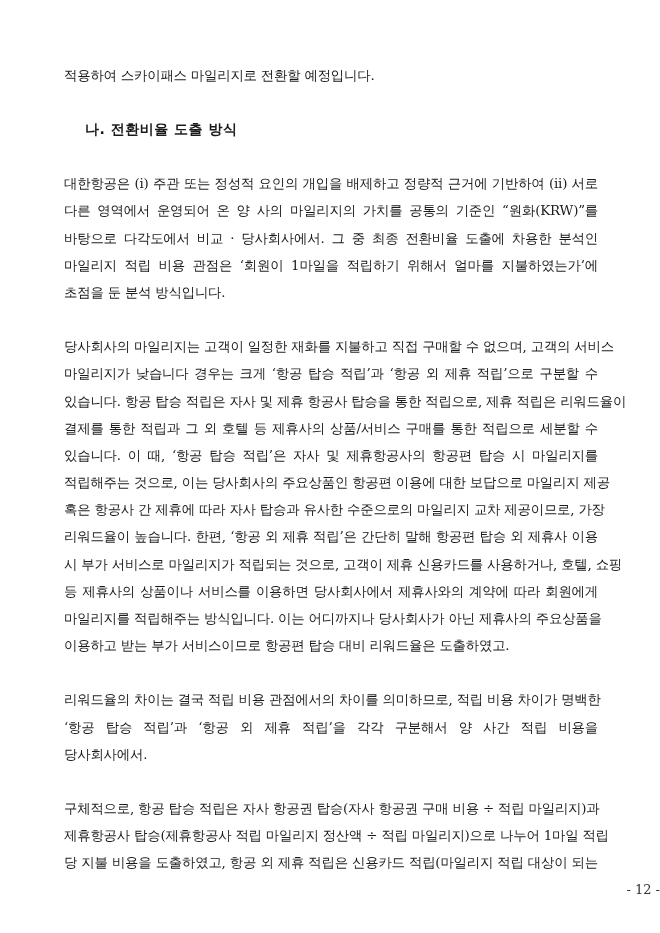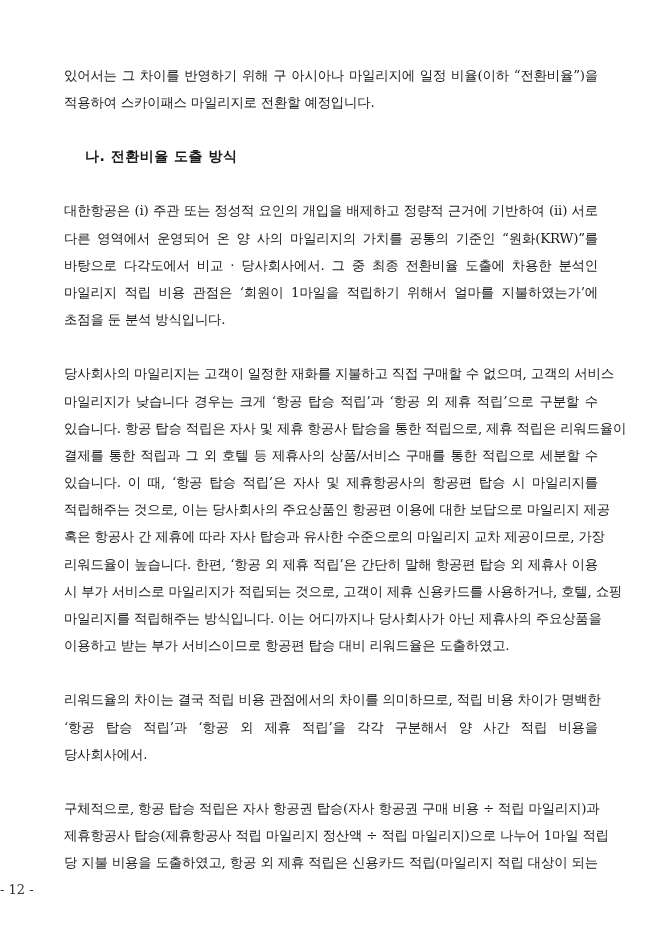--- a/index.html
+++ b/index.html
@@ -47,33 +47,32 @@
       font-size: 14px;
       line-height: 27px;
       margin: 0 0 0 21px;
       letter-spacing: 0.5px;
     }
     .page-number {
       position: absolute;
       top: 882px;
       left: 0;
       width: 660px;
-      text-align: left;
+      text-align: right;
       font-size: 13px;
       color: #333;
       font-family: "DejaVu Serif", "Liberation Serif", serif;
     }
   </style>
 </head>
 <body>
 
 <div class="page">
 
   <p class="para">
-    <span class="ln">있어서는 그 차이를 반영하기 위해 구 아시아나 마일리지에 일정 비율(이하 “전환비율”)을</span>
     <span class="ln last">적용하여 스카이패스 마일리지로 전환할 예정입니다.</span>
   </p>
 
   <div class="gap"></div>
 
   <h3 class="heading">나.  전환비율 도출 방식</h3>
 
   <div class="gap"></div>
 
   <p class="para">
@@ -89,20 +88,21 @@
   <p class="para">
     <span class="ln">당사회사의 마일리지는 고객이 일정한 재화를 지불하고 직접 구매할 수 없으며, 고객의 서비스</span>
     <span class="ln">마일리지가 낮습니다 경우는 크게 ‘항공 탑승 적립’과 ‘항공 외 제휴 적립’으로 구분할 수</span>
     <span class="ln">있습니다. 항공 탑승 적립은 자사 및 제휴 항공사 탑승을 통한 적립으로, 제휴 적립은 리워드율이</span>
     <span class="ln">결제를 통한 적립과 그 외 호텔 등 제휴사의 상품/서비스 구매를 통한 적립으로 세분할 수</span>
     <span class="ln">있습니다. 이 때, ‘항공 탑승 적립’은 자사 및 제휴항공사의 항공편 탑승 시 마일리지를</span>
     <span class="ln">적립해주는 것으로, 이는 당사회사의 주요상품인 항공편 이용에 대한 보답으로 마일리지 제공</span>
     <span class="ln">혹은 항공사 간 제휴에 따라 자사 탑승과 유사한 수준으로의 마일리지 교차 제공이므로, 가장</span>
     <span class="ln">리워드율이 높습니다. 한편, ‘항공 외 제휴 적립’은 간단히 말해 항공편 탑승 외 제휴사 이용</span>
     <span class="ln">시 부가 서비스로 마일리지가 적립되는 것으로, 고객이 제휴 신용카드를 사용하거나, 호텔, 쇼핑</span>
+    <span class="ln">등 제휴사의 상품이나 서비스를 이용하면 당사회사에서 제휴사와의 계약에 따라 회원에게</span>
     <span class="ln">마일리지를 적립해주는 방식입니다. 이는 어디까지나 당사회사가 아닌 제휴사의 주요상품을</span>
     <span class="ln last">이용하고 받는 부가 서비스이므로 항공편 탑승 대비 리워드율은 도출하였고.</span>
   </p>
 
   <div class="gap"></div>
 
   <p class="para">
     <span class="ln">리워드율의 차이는 결국 적립 비용 관점에서의 차이를 의미하므로, 적립 비용 차이가 명백한</span>
     <span class="ln">‘항공 탑승 적립’과 ‘항공 외 제휴 적립’을 각각 구분해서 양 사간 적립 비용을</span>
     <span class="ln last">당사회사에서.</span>

